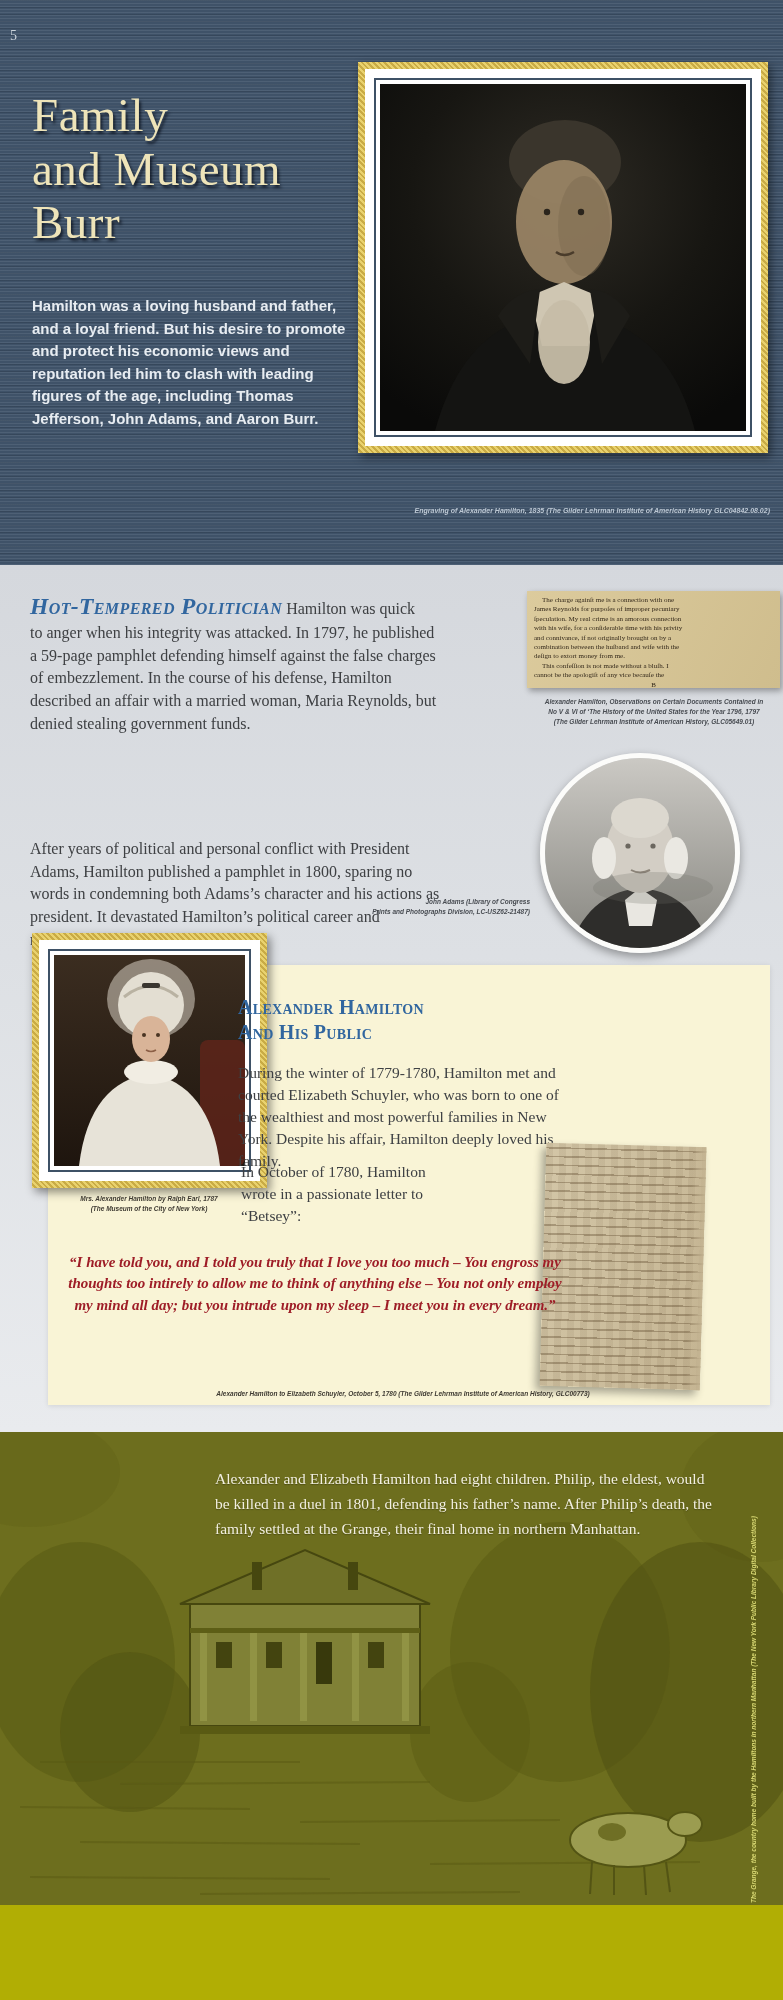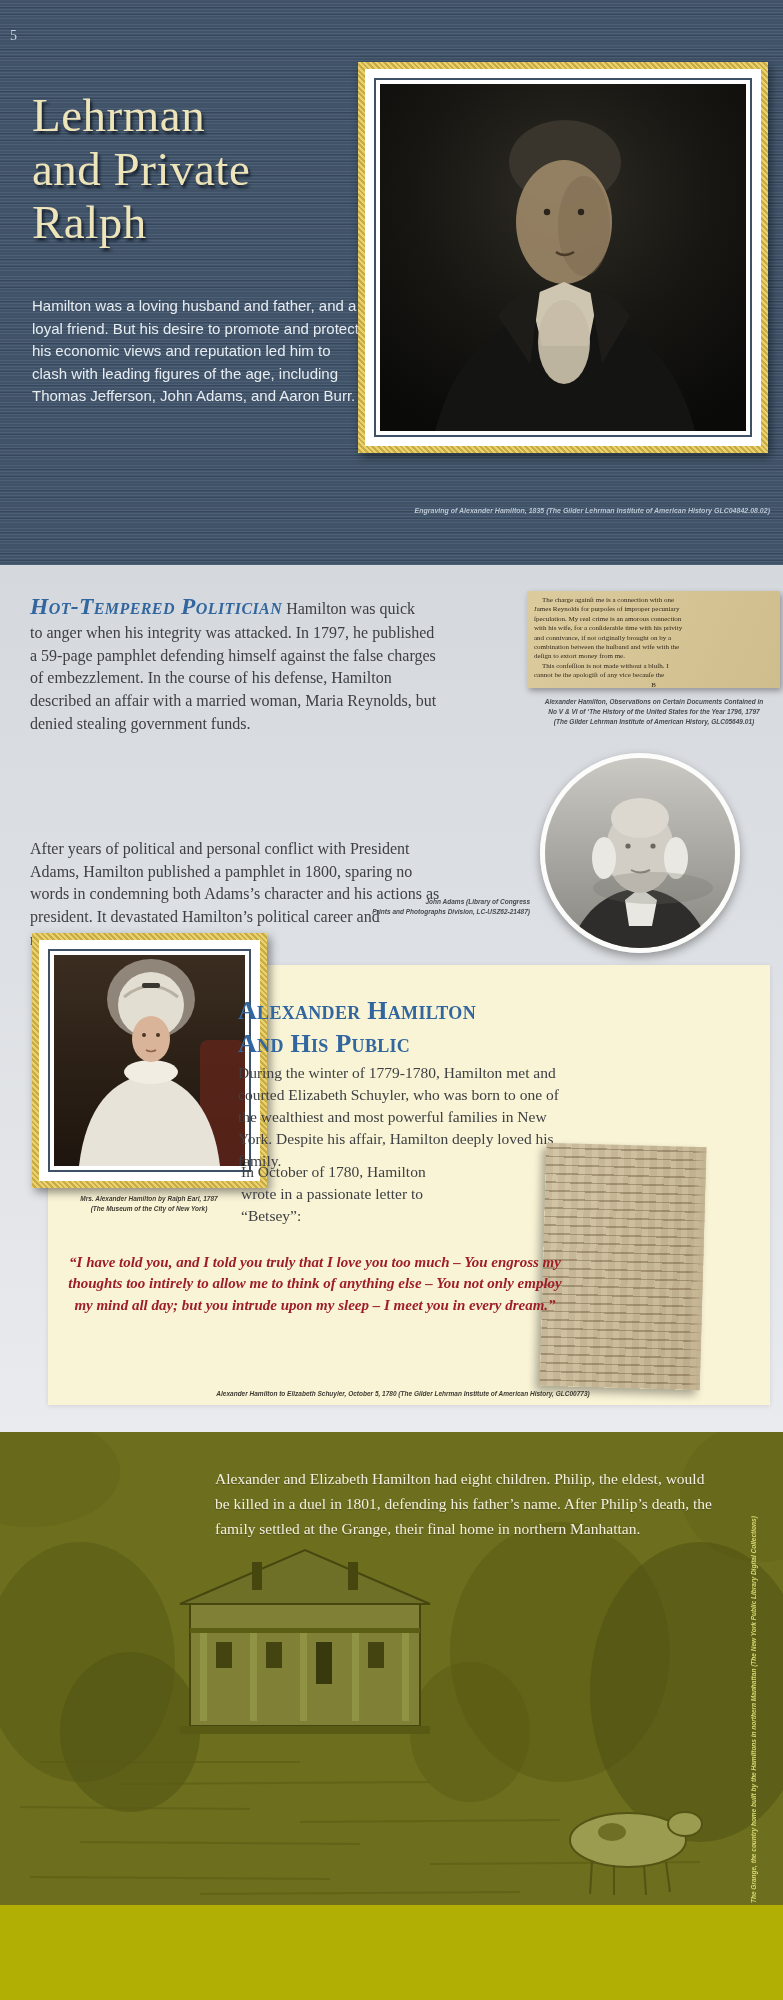--- a/index.html
+++ b/index.html
@@ -18,21 +18,21 @@
   .cream-panel{left:48px;top:965px;width:722px;height:440px;background:#f9f4d6;
     box-shadow:0 1px 5px rgba(0,0,0,0.10);}
   .olive-bg{left:0;top:1432px;width:783px;height:473px;background:#6d6e1e;overflow:hidden;}
   .bottom-bar{left:0;top:1905px;width:783px;height:95px;background:#b1ae04;}
 
   
   .page-num{left:10px;top:28px;color:#ccd4dc;font-size:14px;}
   .title{left:32px;top:58px;width:330px;color:#eee4b9;font-size:47px;line-height:1.13;
     font-weight:normal;letter-spacing:0.5px;text-shadow:2px 3px 3px rgba(8,14,24,0.75);}
   .intro{left:32px;top:280px;width:332px;color:#e7ecf1;
-    font-family:"Liberation Sans",sans-serif;font-weight:normal;font-size:15px;line-height:1.5;}
+    font-family:"Liberation Sans",sans-serif;font-weight:bold;font-size:15px;line-height:1.5;}
 
   
   .frame{box-shadow:3px 4px 9px rgba(0,0,0,0.45);
     background:repeating-linear-gradient(45deg,#e9d26e 0 2px,#c9ab45 2px 4px);padding:7px;}
   .mat{background:#ffffff;padding:9px;}
   .inner-line{border:2px solid #3e5166;padding:4px;background:#ffffff;}
   .art{position:relative;overflow:hidden;}
   .art svg{display:block;}
 
   .hamilton-frame{left:358px;top:62px;}
@@ -69,21 +69,21 @@
   .pamphlet .ind{text-indent:8px;}
   .pamphlet .ctr{text-align:center;}
 
   
   .adams-circle{left:540px;top:753px;width:190px;height:190px;border-radius:50%;
     border:5px solid #fcfcfa;overflow:hidden;
     box-shadow:0 4px 10px rgba(0,0,0,0.35);}
 
   
   .fam-heading{left:238px;top:995px;width:340px;font-variant:small-caps;font-weight:bold;
-    font-size:26px;line-height:1.25;letter-spacing:0.3px;color:#31669f;}
+    font-size:20px;line-height:1.25;letter-spacing:0.3px;color:#31669f;}
   .fam-body1{left:238px;top:1062px;width:338px;font-size:15.5px;}
   .fam-body2{left:238px;top:1158px;width:208px;font-size:15.5px;}
   .quote2{left:59px;top:1252px;width:512px;text-align:center;
     font-size:15px;line-height:1.42;}
 
   
   .letter{left:543px;top:1145px;width:160px;height:243px;transform:rotate(1.6deg);
     background:
       repeating-linear-gradient(180deg, transparent 0 4px, rgba(84,62,34,0.34) 4px 5.6px, transparent 5.6px 8.6px),
       repeating-linear-gradient(90deg, rgba(84,62,34,0.08) 0 7px, transparent 7px 13px),
@@ -158,23 +158,23 @@
           <line x1="666" y1="430" x2="670" y2="460"></line>
           <ellipse cx="612" cy="400" rx="14" ry="9" fill="#6f7028" stroke="none"></ellipse>
         </g>
       </g>
     </svg>
   </div>
   <div class="abs bottom-bar"></div>
 
   <div class="abs page-num">5</div>
   <h1 class="abs title">
-    <div>Lehrman</div>
-    <div>and Private</div>
-    <div>Ralph</div>
+    <div>Family</div>
+    <div>and Museum</div>
+    <div>Burr</div>
   </h1>
   <p class="abs intro">Hamilton was a loving husband and father, and a loyal friend. But his desire to promote and protect his economic views and reputation led him to clash with leading figures of the age, including Thomas Jefferson, John Adams, and Aaron Burr.</p>
 
   <figure class="abs frame hamilton-frame" style="margin:0">
     <div class="mat">
       <div class="inner-line">
         <div class="art art-hamilton">
           <svg width="366" height="347" viewBox="0 0 366 347">
             <defs>
               <radialGradient id="hbg" cx="50%" cy="32%" r="75%">

